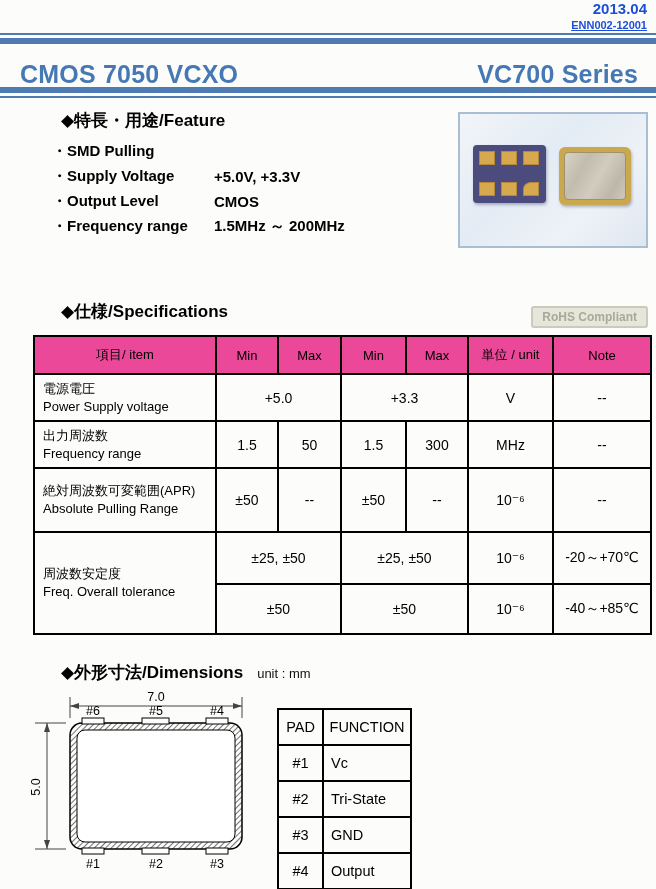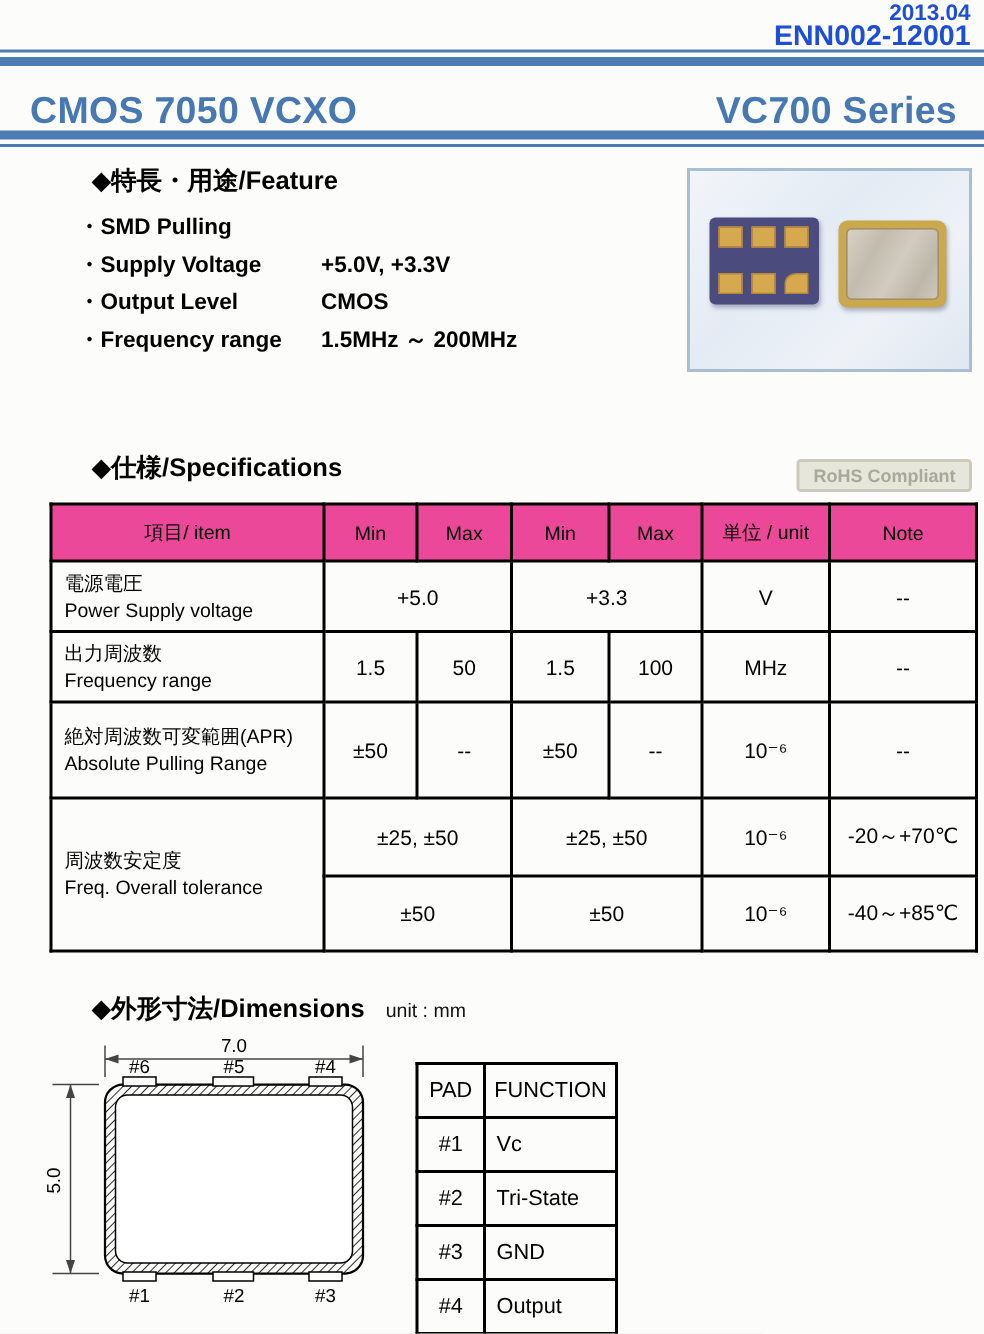--- a/index.html
+++ b/index.html
@@ -2,21 +2,21 @@
 <html><head>
 <meta charset="utf-8">
 <style>
   * { margin:0; padding:0; box-sizing:border-box; }
   body { background:#e9e9e9; font-family:"Liberation Sans","DejaVu Sans",sans-serif; }
   .page { position:relative; width:656px; height:889px; background:#fcfcfb; overflow:hidden; margin:0 auto; }
 
   
   .doc-meta { position:absolute; top:1px; right:9px; text-align:right; color:#1d4ed8; font-weight:bold; }
   .doc-meta .date { font-size:15px; line-height:16px; }
-  .doc-meta .docnum { font-size:19px; line-height:16px; }
+  .doc-meta .docnum { font-size:11px; line-height:16px;text-decoration:underline; }
 
   
   .rule { position:absolute; left:0; width:656px; }
   .rule .thin  { height:2px; background:#4e7cb2; }
   .rule .thick { height:6px; background:#4e7cb2; }
   .rule .gap   { height:3px; }
   .rule-top { top:33px; }
   .rule-under-title { top:87px; }
 
   
@@ -179,21 +179,21 @@
         <td class="c">--</td>
       </tr>
       <tr class="h-freq">
         <td class="item">
           <div>出力周波数</div>
           <div>Frequency  range</div>
         </td>
         <td class="c">1.5</td>
         <td class="c">50</td>
         <td class="c">1.5</td>
-        <td class="c">100</td>
+        <td class="c">300</td>
         <td class="c">MHz</td>
         <td class="c">--</td>
       </tr>
       <tr class="h-apr">
         <td class="item">
           <div>絶対周波数可変範囲(APR)</div>
           <div>Absolute Pulling Range</div>
         </td>
         <td class="c">±50</td>
         <td class="c">--</td>

